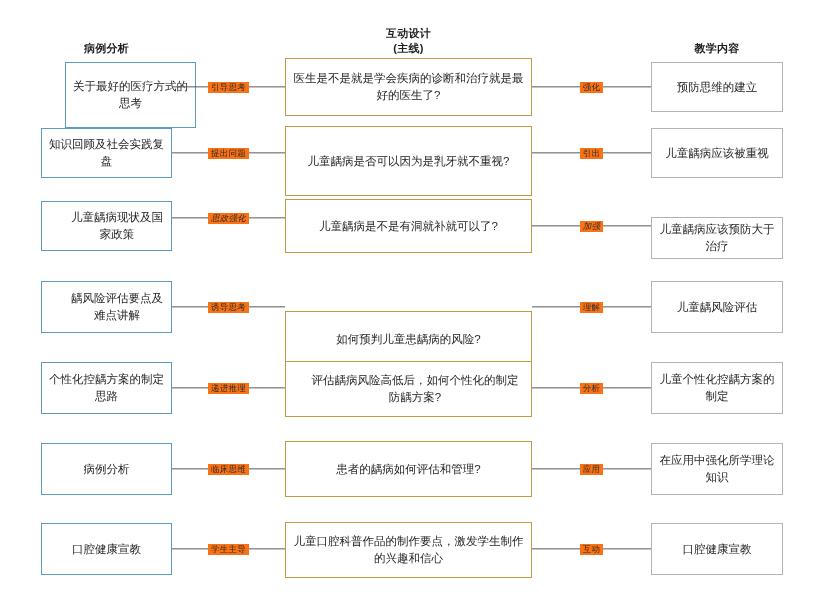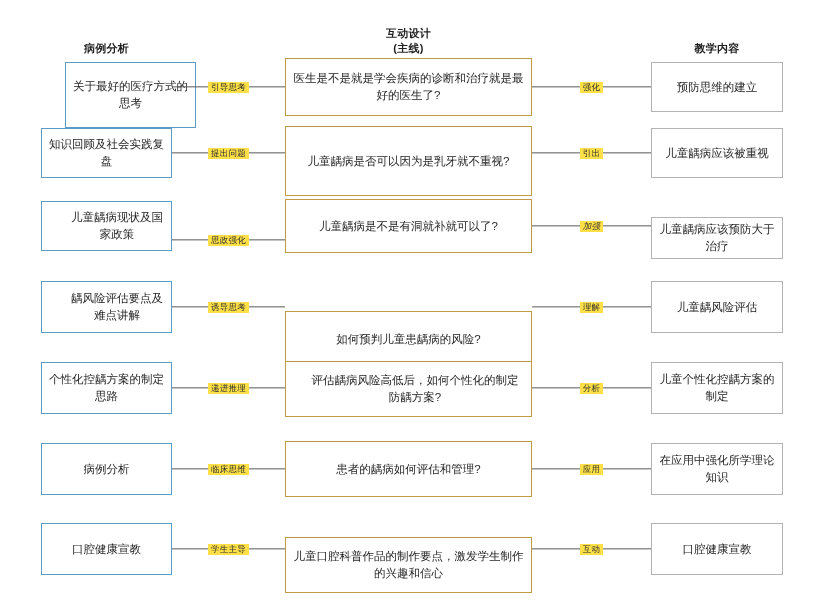--- a/index.html
+++ b/index.html
@@ -84,21 +84,21 @@
     position: absolute;
     left: 0; right: 0;
     top: 50%;
     height: 1.3px;
     background: #595959;
     transform: translateY(-50%);
   }
   .conn .lbl {
     position: relative;
     z-index: 2;
-    background: #fde047;
+    background: #f97316;
     padding: 0 3px;
     font-size: 8.5px;
     line-height: 11px;
     color: #2b2b2b;
     white-space: nowrap;
     letter-spacing: .2px;
   }
   .conn-left  { left: 172px; width: 113px; }
   .conn-right { left: 532px; width: 119px; }
 </style>
@@ -138,21 +138,21 @@
         </div>
         <div class="box box-mid" style="top: 126px; height: 70px; border-color: rgb(191, 155, 70);">儿童龋病是否可以因为是乳牙就不重视?</div>
         <div class="conn conn-right" style="top: 145px;">
           <span class="line" style="background: rgb(89, 89, 89);"></span>
           <span class="lbl">引出</span>
         </div>
         <div class="box box-right" style="top: 128px; height: 50px; border-color: rgb(179, 179, 179);">儿童龋病应该被重视</div>
       </div>
       <div class="row">
         <div class="box box-left" style="top: 201px; height: 50px; border-color: rgb(91, 155, 196); padding-left: 28px;">儿童龋病现状及国家政策</div>
-        <div class="conn conn-left" style="top: 232px;">
+        <div class="conn conn-left" style="top: 210px; font-style: italic;">
           <span class="line" style="background: rgb(89, 89, 89);"></span>
           <span class="lbl">思政强化</span>
         </div>
         <div class="box box-mid" style="top: 199px; height: 54px; border-color: rgb(191, 155, 70); text-align: center;">儿童龋病是不是有洞就补就可以了?</div>
         <div class="conn conn-right" style="top: 218px; font-style: italic;">
           <span class="line" style="background: rgb(89, 89, 89);"></span>
           <span class="lbl">加强</span>
         </div>
         <div class="box box-right" style="top: 217px; height: 42px; border-color: rgb(179, 179, 179);">儿童龋病应该预防大于治疗</div>
       </div>
@@ -194,21 +194,21 @@
           <span class="lbl">应用</span>
         </div>
         <div class="box box-right" style="top: 443px; height: 52px; border-color: rgb(179, 179, 179);">在应用中强化所学理论知识</div>
       </div>
       <div class="row">
         <div class="box box-left" style="top: 523px; height: 52px; border-color: rgb(91, 155, 196);">口腔健康宣教</div>
         <div class="conn conn-left" style="top: 541px;">
           <span class="line" style="background: rgb(89, 89, 89);"></span>
           <span class="lbl">学生主导</span>
         </div>
-        <div class="box box-mid" style="top: 522px; height: 56px; border-color: rgb(191, 155, 70); margin-top: 15px;">儿童口腔科普作品的制作要点，激发学生制作的兴趣和信心</div>
+        <div class="box box-mid" style="top: 522px; height: 56px; border-color: rgb(191, 155, 70);">儿童口腔科普作品的制作要点，激发学生制作的兴趣和信心</div>
         <div class="conn conn-right" style="top: 541px;">
           <span class="line" style="background: rgb(89, 89, 89);"></span>
           <span class="lbl">互动</span>
         </div>
         <div class="box box-right" style="top: 523px; height: 52px; border-color: rgb(179, 179, 179);">口腔健康宣教</div>
       </div>
     </div>
 
 </div>
 

